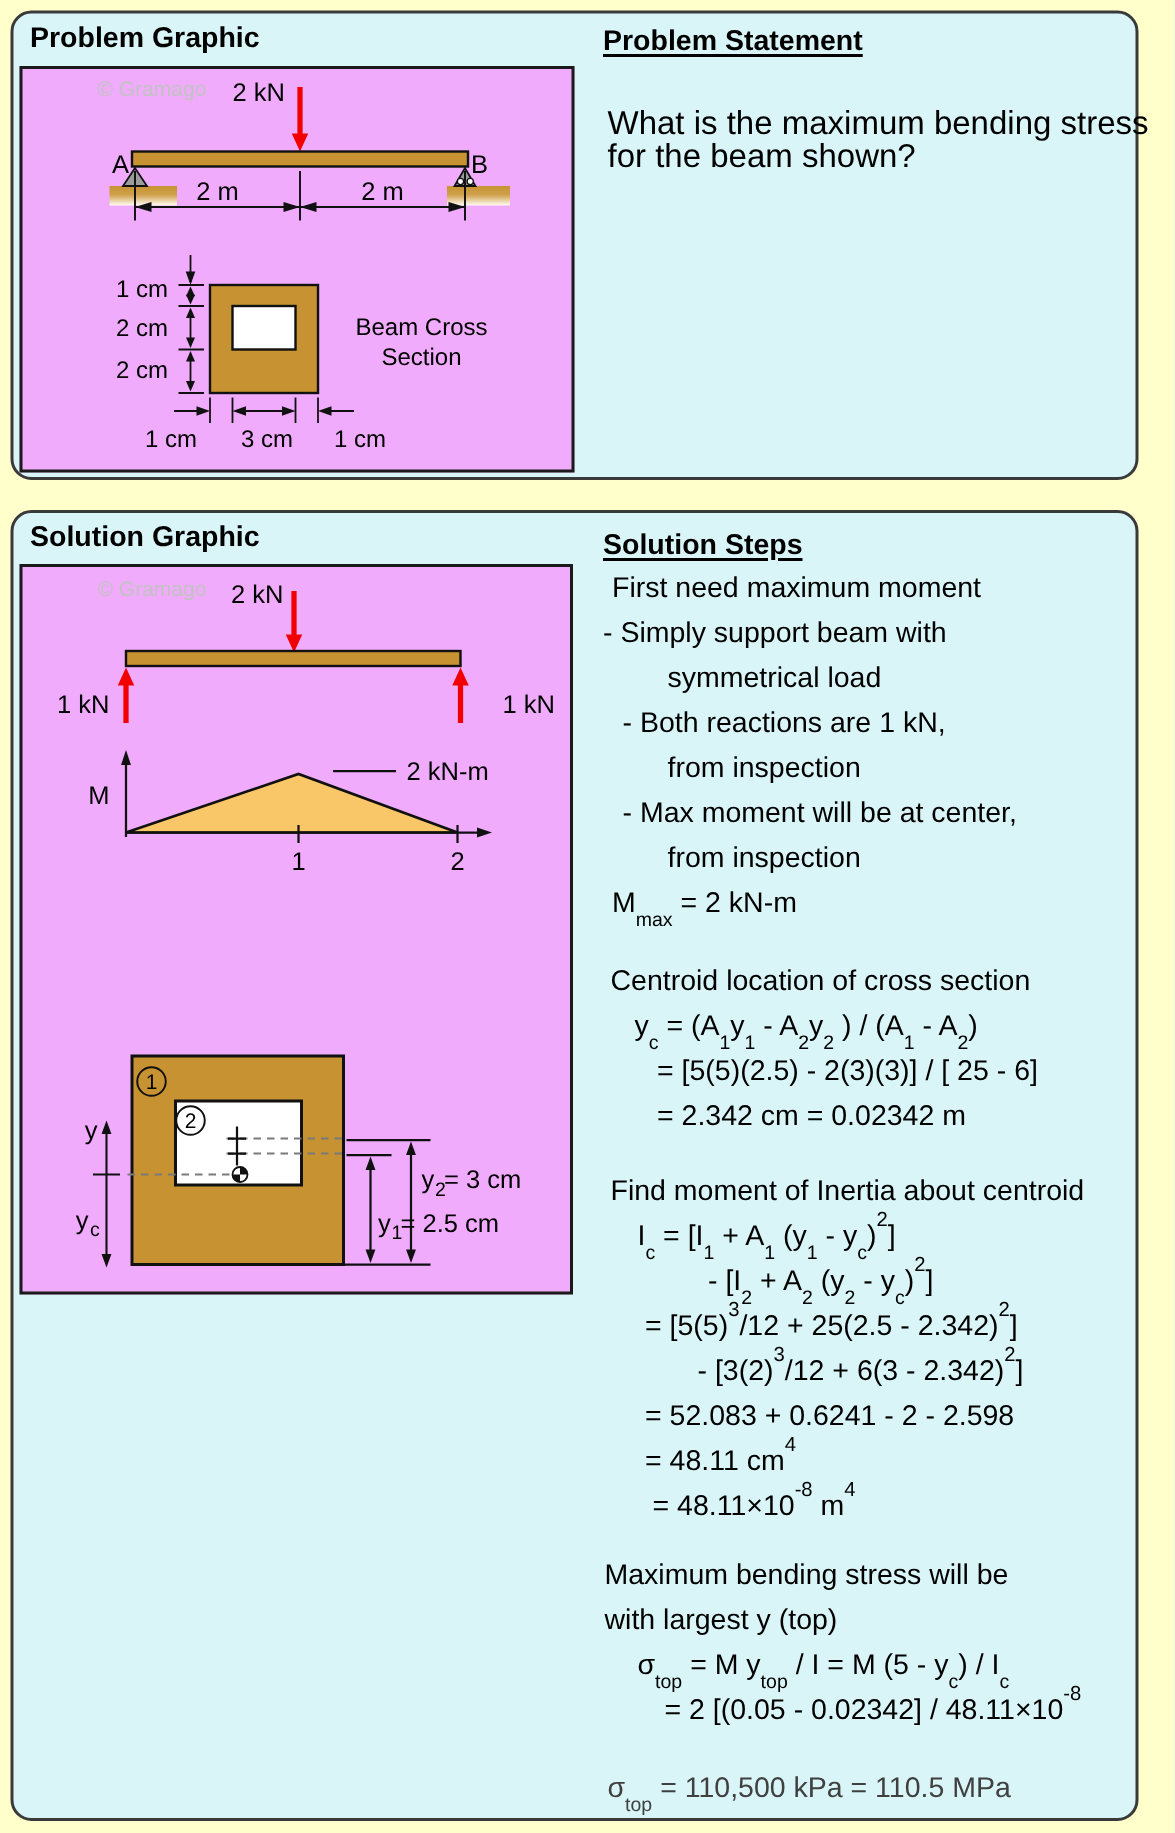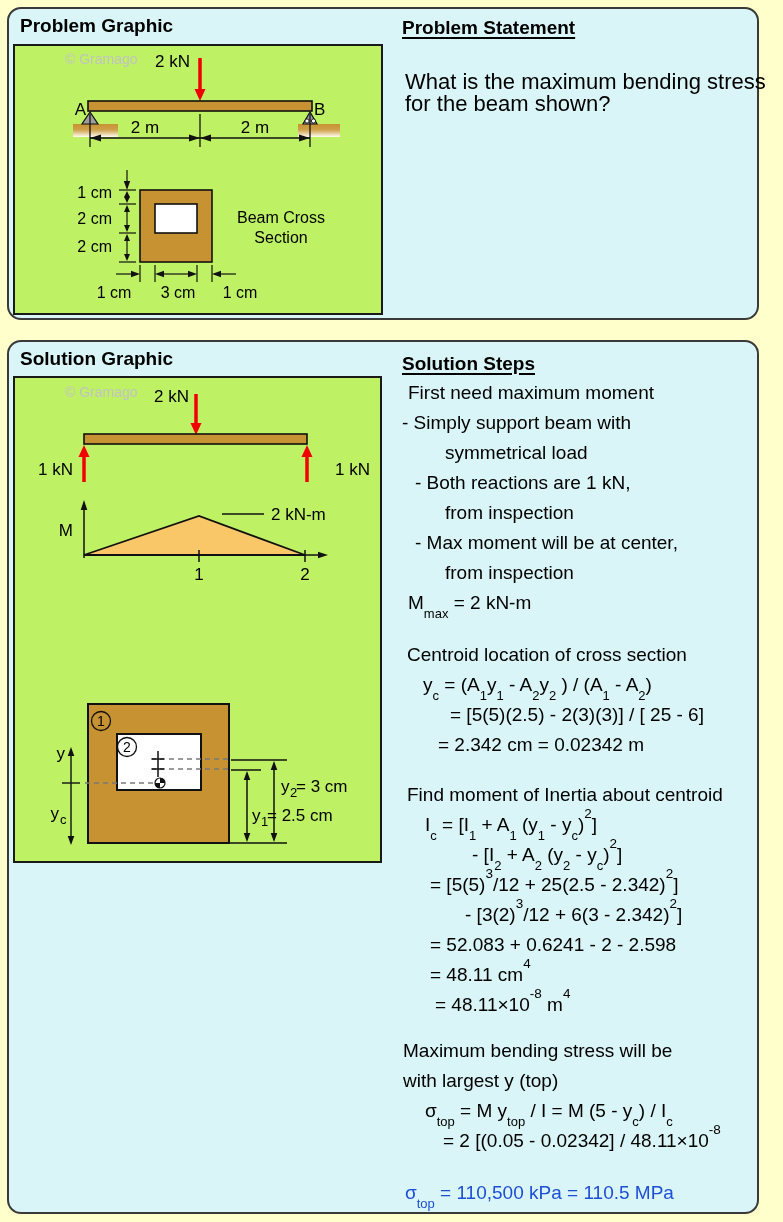--- a/index.html
+++ b/index.html
@@ -12,21 +12,21 @@
   .panel{
     position:absolute;left:7px;width:752px;box-sizing:border-box;
     background:#D9F5F7;border:2px solid #3A3A3A;border-radius:14px;
   }
   #panel-problem{top:7px;height:313px;}
   #panel-solution{top:340px;height:874px;}
   .gtitle{
     position:absolute;left:11px;top:4px;margin:0;
     font-size:19px;font-weight:bold;line-height:26px;
   }
-  .gbox{position:absolute;background:#bef264;border:2px solid #1A1A1A;}
+  .gbox{position:absolute;background:#f0abfc;border:2px solid #1A1A1A;}
   #gbox1{left:4px;top:35px;width:366px;height:267px;}
   #gbox2{left:4px;top:34px;width:365px;height:483px;}
   .gbox svg{display:block;}
   svg text{font-family:"Liberation Sans",sans-serif;fill:#000;}
   .lbl{font-size:17px;}
   .lbl16{font-size:16px;}
   .wm{font-size:14px;fill:#C2C2C2;}
   .digit{font-size:14px;}
   .svgsub{font-size:13px;}
   .sheading{
@@ -39,21 +39,21 @@
   #statement{
     position:absolute;left:396px;top:62px;width:365px;
     font-size:22px;line-height:22px;
   }
   #statement p{margin:0;}
   #steps{
     position:absolute;left:393px;top:36px;width:374px;
     font-size:19px;
   }
   .sline{line-height:30px;}
-  .sline.red{color:#1d4ed8;}
+  .sline.red{color:#404040;}
   .sline sub{font-size:13px;position:relative;top:4px;line-height:0;}
   .sline sup{font-size:13.5px;position:relative;top:-6px;line-height:0;}
 </style>
 </head>
 <body>
 
 <section class="panel" id="panel-problem">
   <h2 class="gtitle">Problem Graphic</h2>
 
   <div class="gbox" id="gbox1">
@@ -265,21 +265,21 @@
       <div class="sline" style="margin-left: 6px;">First need maximum moment</div>
       <div class="sline" style="">- Simply support beam with</div>
       <div class="sline" style="margin-left: 43px;">symmetrical load</div>
       <div class="sline" style="margin-left: 13px;">- Both reactions are 1 kN,</div>
       <div class="sline" style="margin-left: 43px;">from inspection</div>
       <div class="sline" style="margin-left: 13px;">- Max moment will be at center,</div>
       <div class="sline" style="margin-left: 43px;">from inspection</div>
       <div class="sline" style="margin-left: 6px;">M<sub>max</sub> = 2 kN-m</div>
       <div class="sline" style="margin-left: 5px; margin-top: 22px;">Centroid location of cross section</div>
       <div class="sline" style="margin-left: 21px;">y<sub>c</sub> = (A<sub>1</sub>y<sub>1</sub> - A<sub>2</sub>y<sub>2</sub> ) / (A<sub>1</sub> - A<sub>2</sub>)</div>
-      <div class="sline" style="margin-left: 48px;">= [5(5)(2.5) - 2(3)(3)] / [ 25 - 6]</div>
+      <div class="sline" style="margin-left: 36px;">= [5(5)(2.5) - 2(3)(3)] / [ 25 - 6]</div>
       <div class="sline" style="margin-left: 36px;">= 2.342 cm = 0.02342 m</div>
       <div class="sline" style="margin-left: 5px; margin-top: 20px;">Find moment of Inertia about centroid</div>
       <div class="sline" style="margin-left: 23px;">I<sub>c</sub> = [I<sub>1</sub> + A<sub>1</sub> (y<sub>1</sub> - y<sub>c</sub>)<sup>2</sup>]</div>
       <div class="sline" style="margin-left: 70px;">- [I<sub>2</sub> + A<sub>2</sub> (y<sub>2</sub> - y<sub>c</sub>)<sup>2</sup>]</div>
       <div class="sline" style="margin-left: 28px;">= [5(5)<sup>3</sup>/12 + 25(2.5 - 2.342)<sup>2</sup>]</div>
       <div class="sline" style="margin-left: 63px;">- [3(2)<sup>3</sup>/12 + 6(3 - 2.342)<sup>2</sup>]</div>
       <div class="sline" style="margin-left: 28px;">= 52.083 + 0.6241 - 2 - 2.598</div>
       <div class="sline" style="margin-left: 28px;">= 48.11 cm<sup>4</sup></div>
       <div class="sline" style="margin-left: 33px;">= 48.11×10<sup>-8</sup> m<sup>4</sup></div>
       <div class="sline" style="margin-left: 1px; margin-top: 16px;">Maximum bending stress will be</div>

